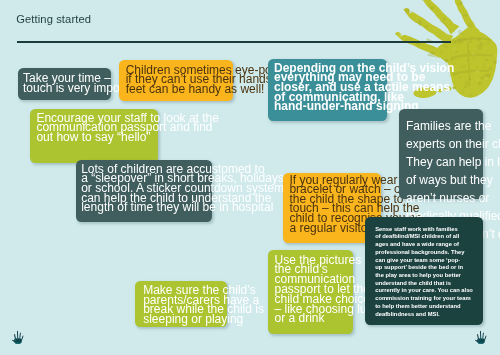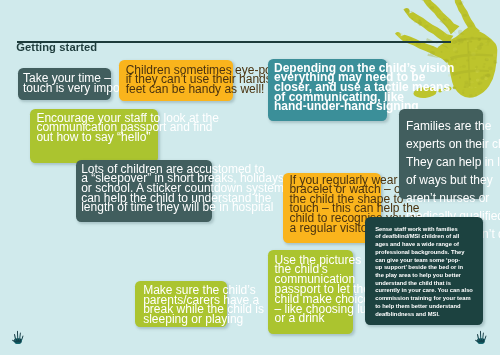--- a/index.html
+++ b/index.html
@@ -1,21 +1,21 @@
 <!DOCTYPE html>
 <html><head>
 <meta charset="utf-8">
 <title>Getting started</title>
 <style>
   html,body{margin:0;padding:0;}
   body{width:500px;height:355px;overflow:hidden;background:#d0eaec;
        font-family:"Liberation Sans",sans-serif;-webkit-font-smoothing:antialiased;}
   .page{position:relative;width:500px;height:355px;}
   .hand-art{position:absolute;left:390px;top:-30px;width:112px;height:132px;}
-  #page-title{position:absolute;left:16.2px;top:41px;font-size:11.2px;font-weight:bold;
+  #page-title{position:absolute;left:16.2px;top:13px;font-size:11.2px;font-weight:normal;
               color:#1e3c3c;letter-spacing:0.1px;}
   #title-rule{position:absolute;left:16.8px;top:41.4px;width:434.4px;height:1.7px;background:#1c3b3b;}
   .card{position:absolute;border-radius:5.2px;box-sizing:border-box;
         font-size:12px;line-height:9.6px;white-space:pre;
         box-shadow:1.2px 1.5px 2.6px rgba(80,110,115,0.30);}
   .c-dark{background:#415e5e;color:#ffffff;}
   .c-teal{background:#3b8f99;color:#ffffff;}
   .c-orange{background:#fab41c;color:#4a3310;}
   .c-lime{background:#abc42f;color:#ffffff;}
   .c-forest{background:#1c4240;color:#ffffff;font-weight:bold;font-size:5.8px;line-height:7.72px;}

